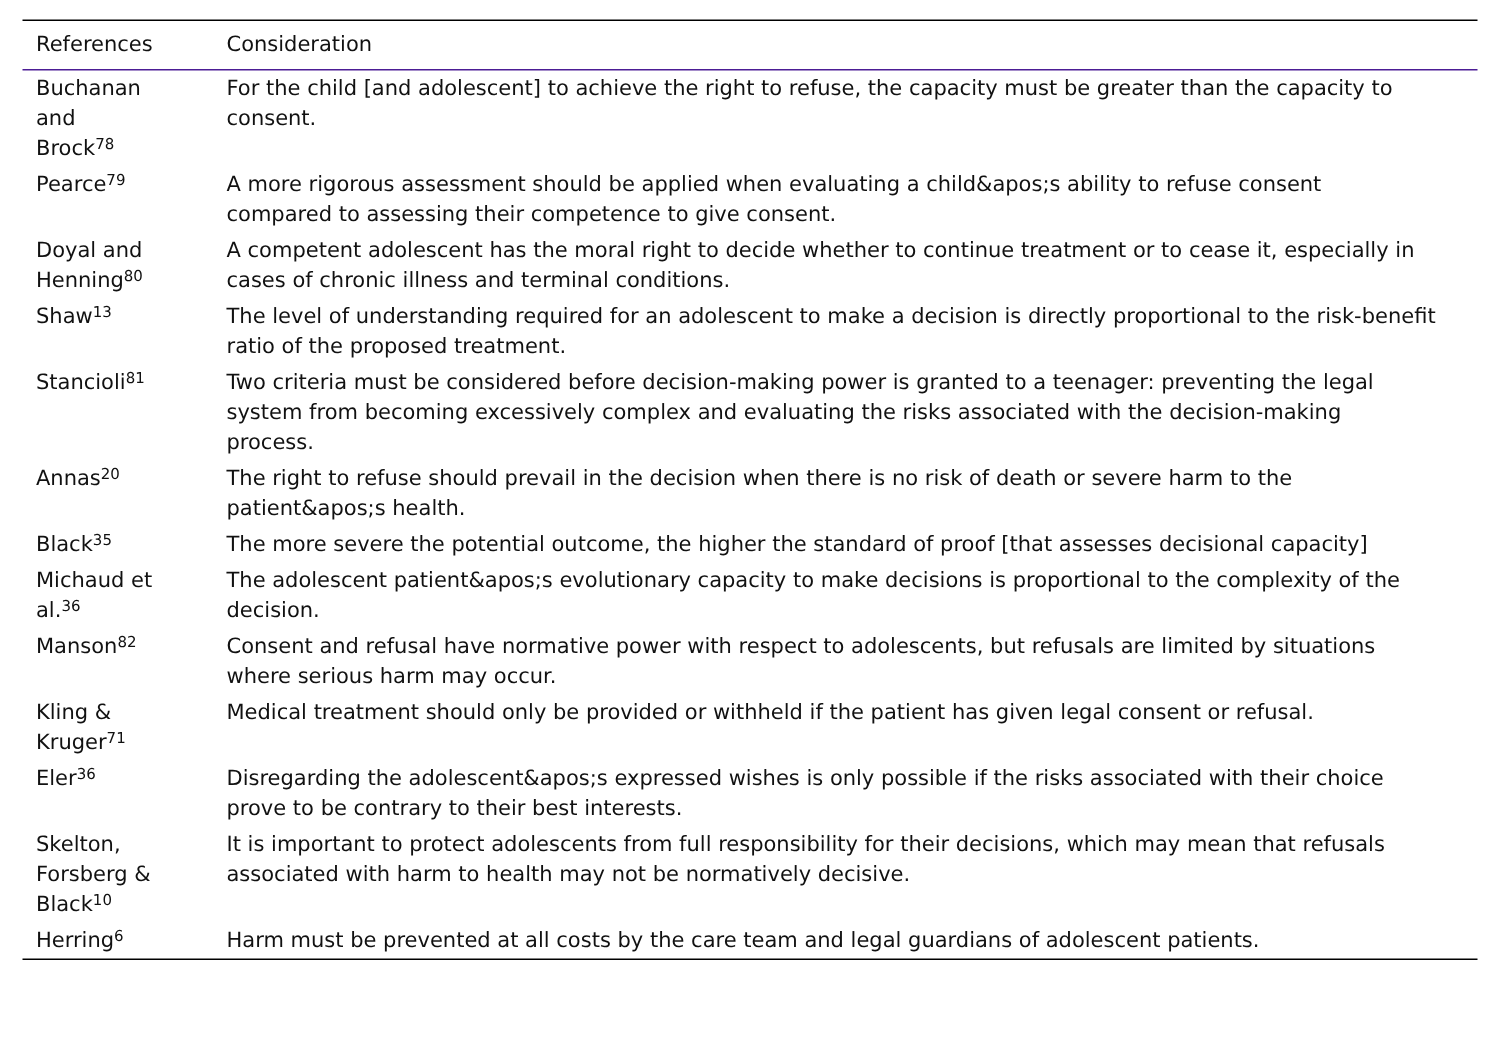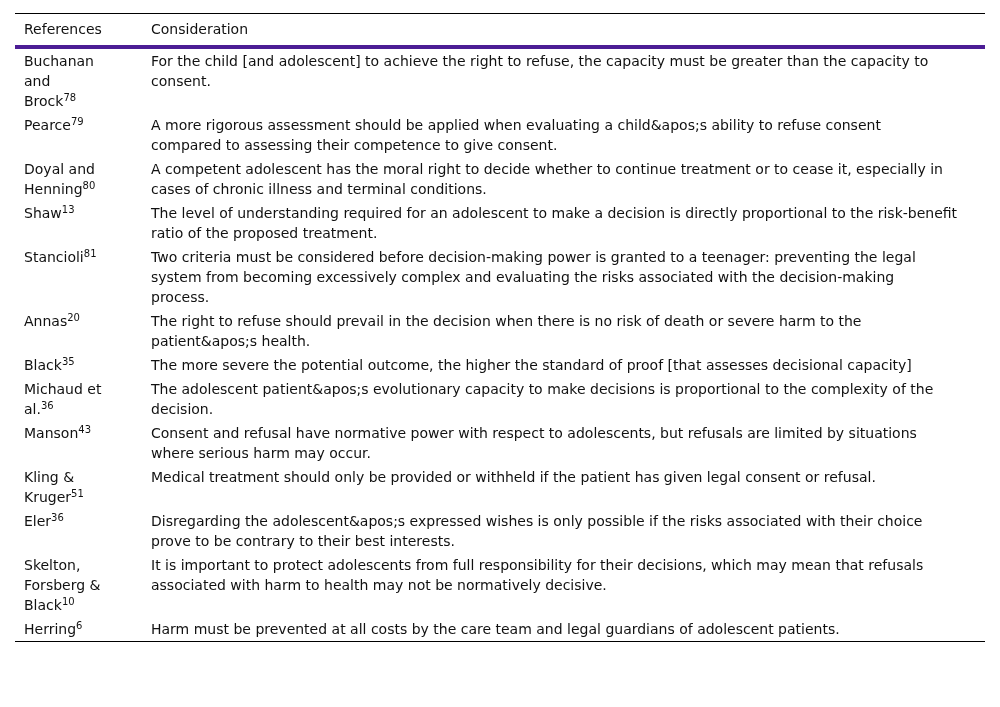--- a/index.html
+++ b/index.html
@@ -22,21 +22,21 @@
     border-bottom: 1.5px solid #000000;
     font-size: 14px;
   }
   col.col-ref  { width: 127px; }
   col.col-cons { width: 843px; }
   thead th {
     height: 33px;
     font-weight: normal;
     text-align: left;
     vertical-align: middle;
-    border-bottom: 4px solid #4c1d95;
+    border-bottom: 1px solid #4c1d95;
     padding: 0 0 0 9px;
     font-size: 14px;
   }
   tbody td {
     vertical-align: top;
     padding: 2px 0 2px 9px;
     line-height: 20px;
     font-size: 14px;
   }
   td.ref-cell  { padding-right: 18px; }
@@ -104,27 +104,27 @@
     <td class="ref-cell"><span class="ref-text">Black</span><sup class="cite">35</sup></td>
     <td class="cons-cell">The more severe the potential outcome, the higher the standard of proof [that assesses decisional capacity]</td>
   </tr>
         <tr>
     <td class="ref-cell"><span class="ref-text">Michaud et
 al.</span><sup class="cite">36</sup></td>
     <td class="cons-cell">The adolescent patient&amp;apos;s evolutionary capacity to make decisions is proportional to the complexity of the
 decision.</td>
   </tr>
         <tr>
-    <td class="ref-cell"><span class="ref-text">Manson</span><sup class="cite">43</sup></td>
+    <td class="ref-cell"><span class="ref-text">Manson</span><sup class="cite">82</sup></td>
     <td class="cons-cell">Consent and refusal have normative power with respect to adolescents, but refusals are limited by situations
 where serious harm may occur.</td>
   </tr>
         <tr>
     <td class="ref-cell"><span class="ref-text">Kling &amp;
-Kruger</span><sup class="cite">51</sup></td>
+Kruger</span><sup class="cite">71</sup></td>
     <td class="cons-cell">Medical treatment should only be provided or withheld if the patient has given legal consent or refusal.</td>
   </tr>
         <tr>
     <td class="ref-cell"><span class="ref-text">Eler</span><sup class="cite">36</sup></td>
     <td class="cons-cell">Disregarding the adolescent&amp;apos;s expressed wishes is only possible if the risks associated with their choice
 prove to be contrary to their best interests.</td>
   </tr>
         <tr>
     <td class="ref-cell"><span class="ref-text">Skelton,
 Forsberg &amp;

